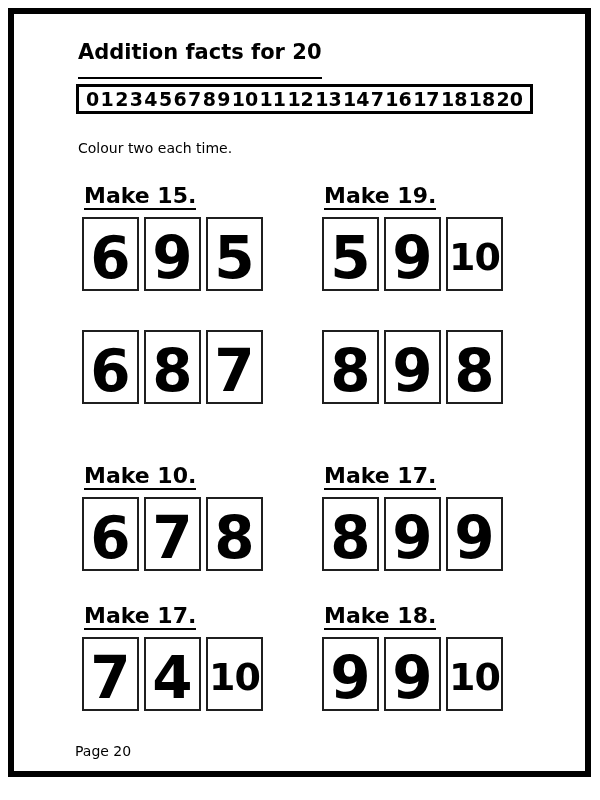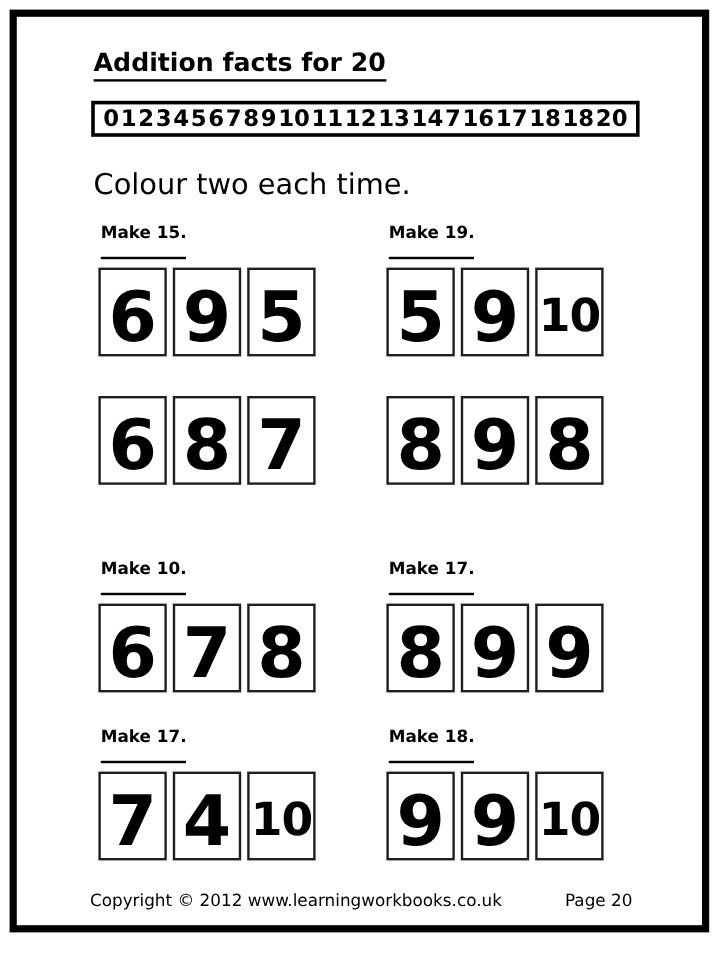--- a/index.html
+++ b/index.html
@@ -21,21 +21,21 @@
     background: #ffffff;
     box-sizing: content-box;
   }
   .title {
     position: absolute;
     left: 64px;
     top: 26px;
     font-size: 21px;
     font-weight: bold;
     border-bottom: 2px solid #000000;
-    padding-bottom: 2px;
+    padding-bottom: 13px;
     letter-spacing: 0px;
     white-space: nowrap;
   }
   .number-line {
     position: absolute;
     left: 62px;
     top: 70px;
     width: 457px;
     height: 30px;
     box-sizing: border-box;
@@ -45,37 +45,37 @@
     justify-content: space-between;
     padding: 0 7px;
     font-size: 19px;
     font-weight: bold;
     line-height: 1;
   }
   .instruction {
     position: absolute;
     left: 64px;
     top: 126px;
-    font-size: 24px;
+    font-size: 14px;
     white-space: nowrap;
   }
   .problems {
     position: absolute;
     left: 68px;
     top: 169px;
     display: grid;
     grid-template-columns: 240px 240px;
     grid-auto-rows: 140px;
   }
   .problem-label {
     display: inline-block;
-    font-size: 14px;
+    font-size: 22px;
     font-weight: bold;
     border-bottom: 2px solid #000000;
-    padding-bottom: 12px;
+    padding-bottom: 0;
     margin-left: 2px;
     white-space: nowrap;
   }
   .cards {
     display: flex;
     gap: 5px;
     margin-top: 7px;
     align-items: flex-start;
   }
   .card {
@@ -178,17 +178,16 @@
           <div class="card wide">10</div>
         </div></div>
       <div class="problem"><div class="problem-label">Make 18.</div><div class="cards">
           <div class="card">9</div>
           <div class="card">9</div>
           <div class="card wide">10</div>
         </div></div>
     </div>
 
   <div class="footer">
-    <span>Copyright © 2012 www.learningworkbooks.co.uk</span>
     <span>Page 20</span>
   </div>
 
 </div>
 
 </body></html>

